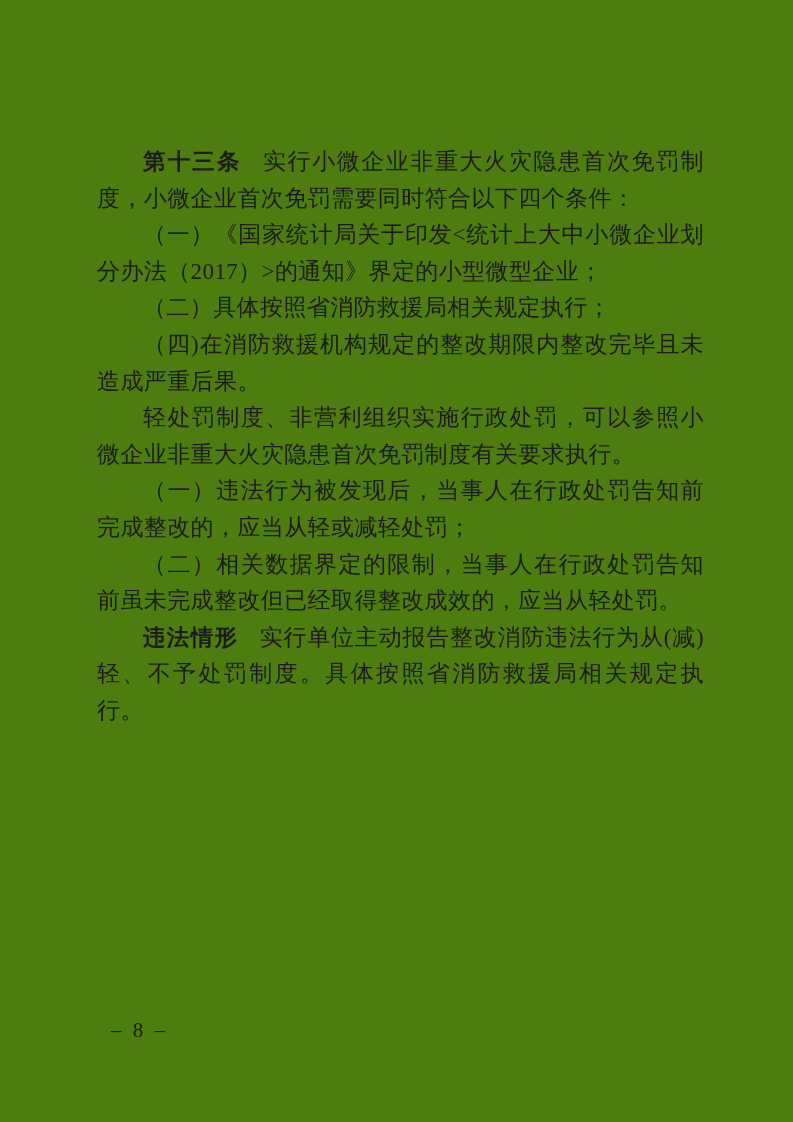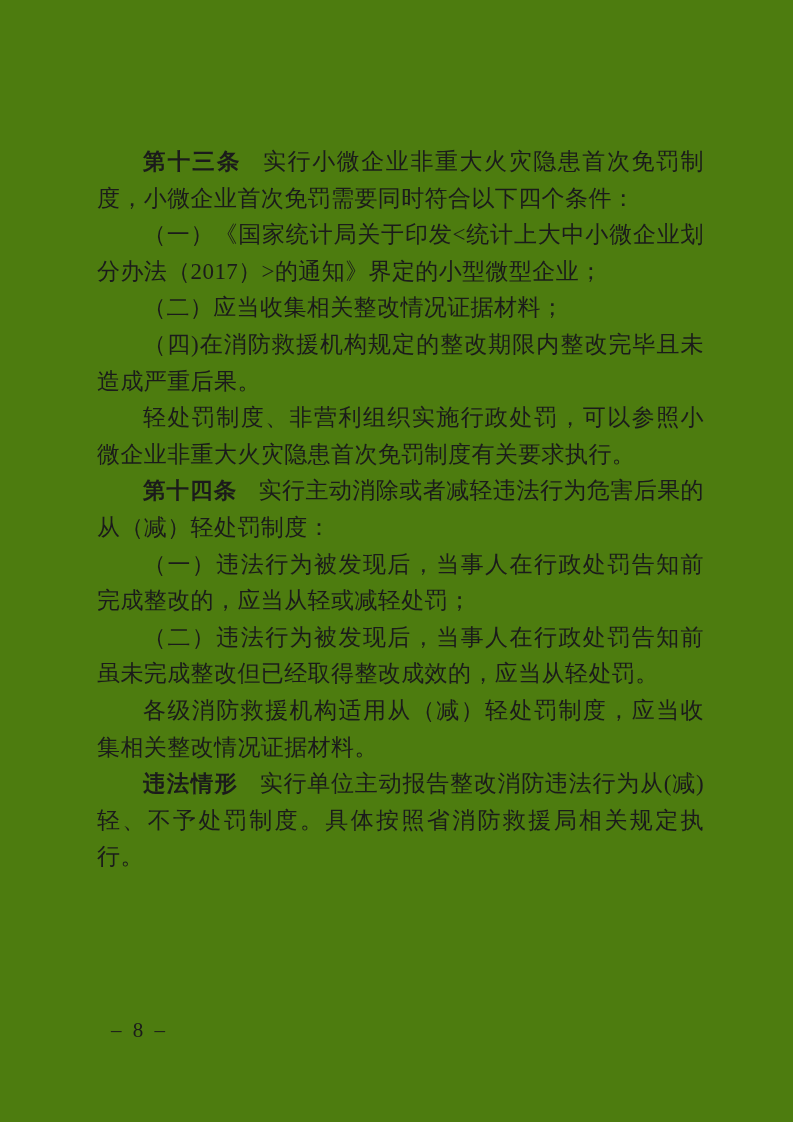--- a/index.html
+++ b/index.html
@@ -52,34 +52,32 @@
 </head>
 <body>
 
 <div class="page">
   <div class="content">
 
     <p class="para"><strong class="lead">第十三条</strong><span>实行小微企业非重大火灾隐患首次免罚制度，小微企业首次免罚需要同时符合以下四个条件：</span></p>
 
     <p class="para"><span>（一）《国家统计局关于印发&lt;统计上大中小微企业划分办法（2017）&gt;的通知》界定的小型微型企业；</span></p>
 
-    <p class="para"><span>（二）应当收集相关整改情况证据材料；</span></p>
+    <p class="para"><span>（二）具体按照省消防救援局相关规定执行；</span></p>
 
 
     <p class="para"><span>（四)在消防救援机构规定的整改期限内整改完毕且未造成严重后果。</span></p>
 
 
     <p class="para"><span>轻处罚制度、非营利组织实施行政处罚，可以参照小微企业非重大火灾隐患首次免罚制度有关要求执行。</span></p>
 
-    <p class="para"><strong class="lead">第十四条</strong><span>实行主动消除或者减轻违法行为危害后果的从（减）轻处罚制度：</span></p>
 
     <p class="para"><span>（一）违法行为被发现后，当事人在行政处罚告知前完成整改的，应当从轻或减轻处罚；</span></p>
 
-    <p class="para"><span>（二）违法行为被发现后，当事人在行政处罚告知前虽未完成整改但已经取得整改成效的，应当从轻处罚。</span></p>
+    <p class="para"><span>（二）相关数据界定的限制，当事人在行政处罚告知前虽未完成整改但已经取得整改成效的，应当从轻处罚。</span></p>
 
-    <p class="para"><span>各级消防救援机构适用从（减）轻处罚制度，应当收集相关整改情况证据材料。</span></p>
 
     <p class="para"><strong class="lead">违法情形</strong><span>实行单位主动报告整改消防违法行为从(减)轻、不予处罚制度。具体按照省消防救援局相关规定执行。</span></p>
 
   </div>
 
   <div class="footer">– 8 –</div>
 </div>
 
 </body></html>

